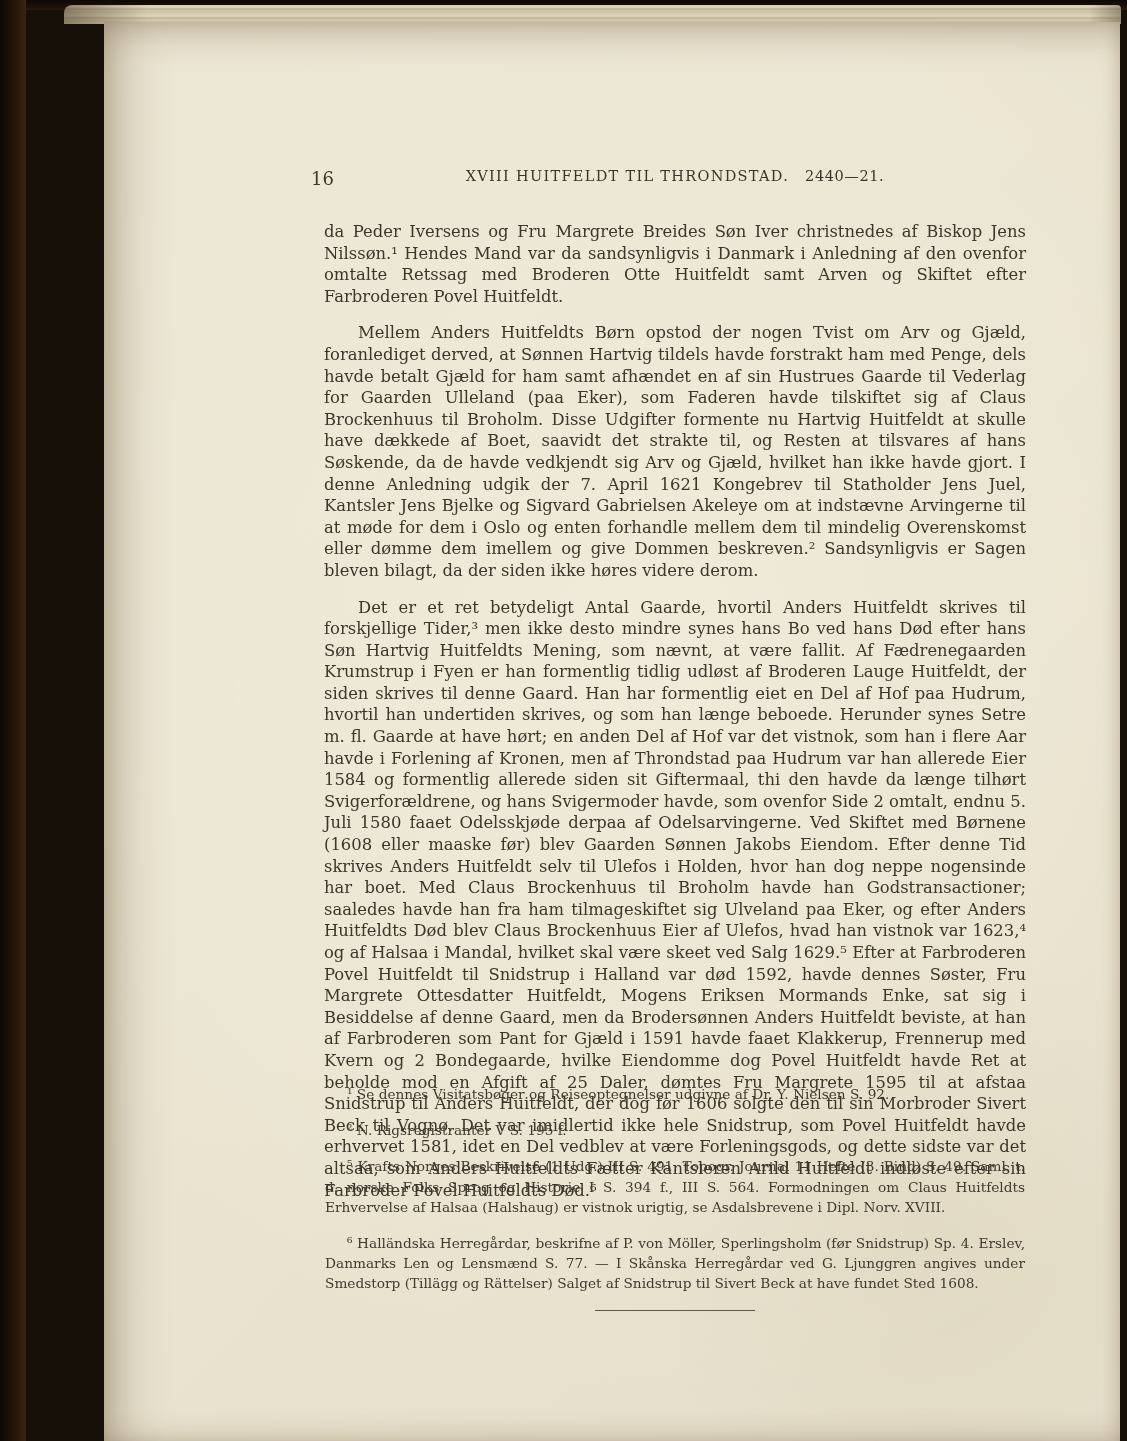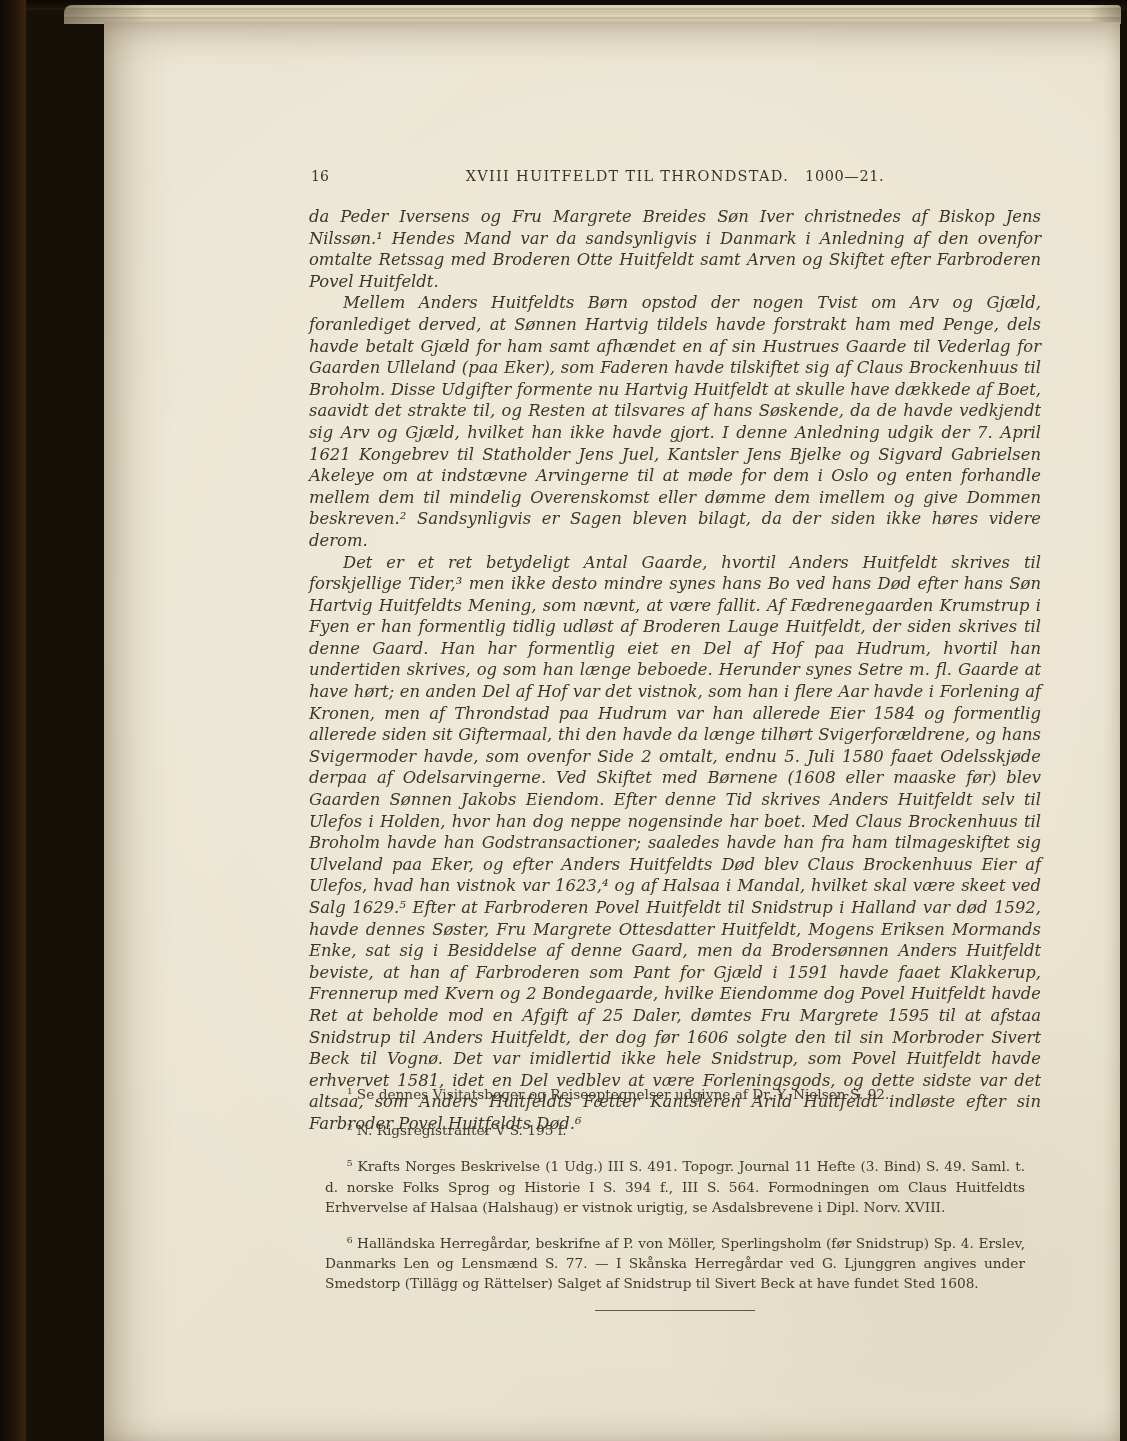--- a/index.html
+++ b/index.html
@@ -74,21 +74,21 @@
     position: absolute;
     top: 146px;
     left: 205px;
     width: 732px;
     height: 22px;
   }
   .page-number {
     position: absolute;
     left: 2px;
     top: 0;
-    font-size: 14px;
+    font-size: 18px;
     color: #3c362b;
   }
   .running-title {
     text-align: center;
     font-size: 14.5px;
     letter-spacing: 1.3px;
     color: #3a342a;
     white-space: nowrap;
   }
   .running-title .years {
@@ -98,21 +98,21 @@
   .text-block {
     position: absolute;
     top: 184px;
     left: 205px;
     width: 732px;
     font-size: 16.4px;
     line-height: 21.6px;
     text-align: justify;
     color: #3c362b;
   }
-  .para { margin: 0; font-style: italic; }
+  .para { margin: 15px; }
   .para.indent { text-indent: 34px; }
   .footnotes {
     position: absolute;
     top: 1046px;
     left: 205px;
     width: 732px;
     font-size: 13.7px;
     line-height: 20.2px;
     text-align: justify;
     color: #403a2f;
@@ -132,21 +132,21 @@
   <div class="cover-top"></div>
   <div class="cover-edge"></div>
   <div class="page-stack-left"></div>
   <div class="page-stack-top"></div>
 
   <div class="page">
 
     <div class="page-header">
       <span class="page-number">16</span>
       <div class="running-title">
-        <span>XVIII HUITFELDT TIL THRONDSTAD.</span><span class="years">1000—21.</span>
+        <span>XVIII HUITFELDT TIL THRONDSTAD.</span><span class="years">2440—21.</span>
       </div>
     </div>
 
     <div class="text-block">
       <p class="para">da Peder Iversens og Fru Margrete Breides Søn Iver christnedes af Biskop Jens Nilssøn.¹ Hendes Mand var da sandsynligvis i Danmark i Anledning af den ovenfor omtalte Retssag med Broderen Otte Huitfeldt samt Arven og Skiftet efter Farbroderen Povel Huitfeldt.</p>
       <p class="para indent">Mellem Anders Huitfeldts Børn opstod der nogen Tvist om Arv og Gjæld, foranlediget derved, at Sønnen Hartvig tildels havde forstrakt ham med Penge, dels havde betalt Gjæld for ham samt afhændet en af sin Hustrues Gaarde til Vederlag for Gaarden Ulleland (paa Eker), som Faderen havde tilskiftet sig af Claus Brockenhuus til Broholm.  Disse Udgifter formente nu Hartvig Huitfeldt at skulle have dækkede af Boet, saavidt det strakte til, og Resten at tilsvares af hans Søskende, da de havde vedkjendt sig Arv og Gjæld, hvilket han ikke havde gjort.  I denne Anledning udgik der 7. April 1621 Kongebrev til Statholder Jens Juel, Kantsler Jens Bjelke og Sigvard Gabrielsen Akeleye om at indstævne Arvingerne til at møde for dem i Oslo og enten forhandle mellem dem til mindelig Overenskomst eller dømme dem imellem og give Dommen beskreven.²  Sandsynligvis er Sagen bleven bilagt, da der siden ikke høres videre derom.</p>
       <p class="para indent">Det er et ret betydeligt Antal Gaarde, hvortil Anders Huitfeldt skrives til forskjellige Tider,³ men ikke desto mindre synes hans Bo ved hans Død efter hans Søn Hartvig Huitfeldts Mening, som nævnt, at være fallit.  Af Fædrenegaarden Krumstrup i Fyen er han formentlig tidlig udløst af Broderen Lauge Huitfeldt, der siden skrives til denne Gaard. Han har formentlig eiet en Del af Hof paa Hudrum, hvortil han undertiden skrives, og som han længe beboede.  Herunder synes Setre m. fl. Gaarde at have hørt; en anden Del af Hof var det vistnok, som han i flere Aar havde i Forlening af Kronen, men af Throndstad paa Hudrum var han allerede Eier 1584 og formentlig allerede siden sit Giftermaal, thi den havde da længe tilhørt Svigerforældrene, og hans Svigermoder havde, som ovenfor Side 2 omtalt, endnu 5. Juli 1580 faaet Odelsskjøde derpaa af Odelsarvingerne.  Ved Skiftet med Børnene (1608 eller maaske før) blev Gaarden Sønnen Jakobs Eiendom.  Efter denne Tid skrives Anders Huitfeldt selv til Ulefos i Holden, hvor han dog neppe nogensinde har boet.  Med Claus Brockenhuus til Broholm havde han Godstransactioner; saaledes havde han fra ham tilmageskiftet sig Ulveland paa Eker, og efter Anders Huitfeldts Død blev Claus Brockenhuus Eier af Ulefos, hvad han vistnok var 1623,⁴ og af Halsaa i Mandal, hvilket skal være skeet ved Salg 1629.⁵  Efter at Farbroderen Povel Huitfeldt til Snidstrup i Halland var død 1592, havde dennes Søster, Fru Margrete Ottesdatter Huitfeldt, Mogens Eriksen Mormands Enke, sat sig i Besiddelse af denne Gaard, men da Brodersønnen Anders Huitfeldt beviste, at han af Farbroderen som Pant for Gjæld i 1591 havde faaet Klakkerup, Frennerup med Kvern og 2 Bondegaarde, hvilke Eiendomme dog Povel Huitfeldt havde Ret at beholde mod en Afgift af 25 Daler, dømtes Fru Margrete 1595 til at afstaa Snidstrup til Anders Huitfeldt, der dog før 1606 solgte den til sin Morbroder Sivert Beck til Vognø. Det var imidlertid ikke hele Snidstrup, som Povel Huitfeldt havde erhvervet 1581, idet en Del vedblev at være Forleningsgods, og dette sidste var det altsaa, som Anders Huitfeldts Fætter Kantsleren Arild Huitfeldt indløste efter sin Farbroder Povel Huitfeldts Død.⁶</p>
     </div>
 
     <div class="footnotes">

